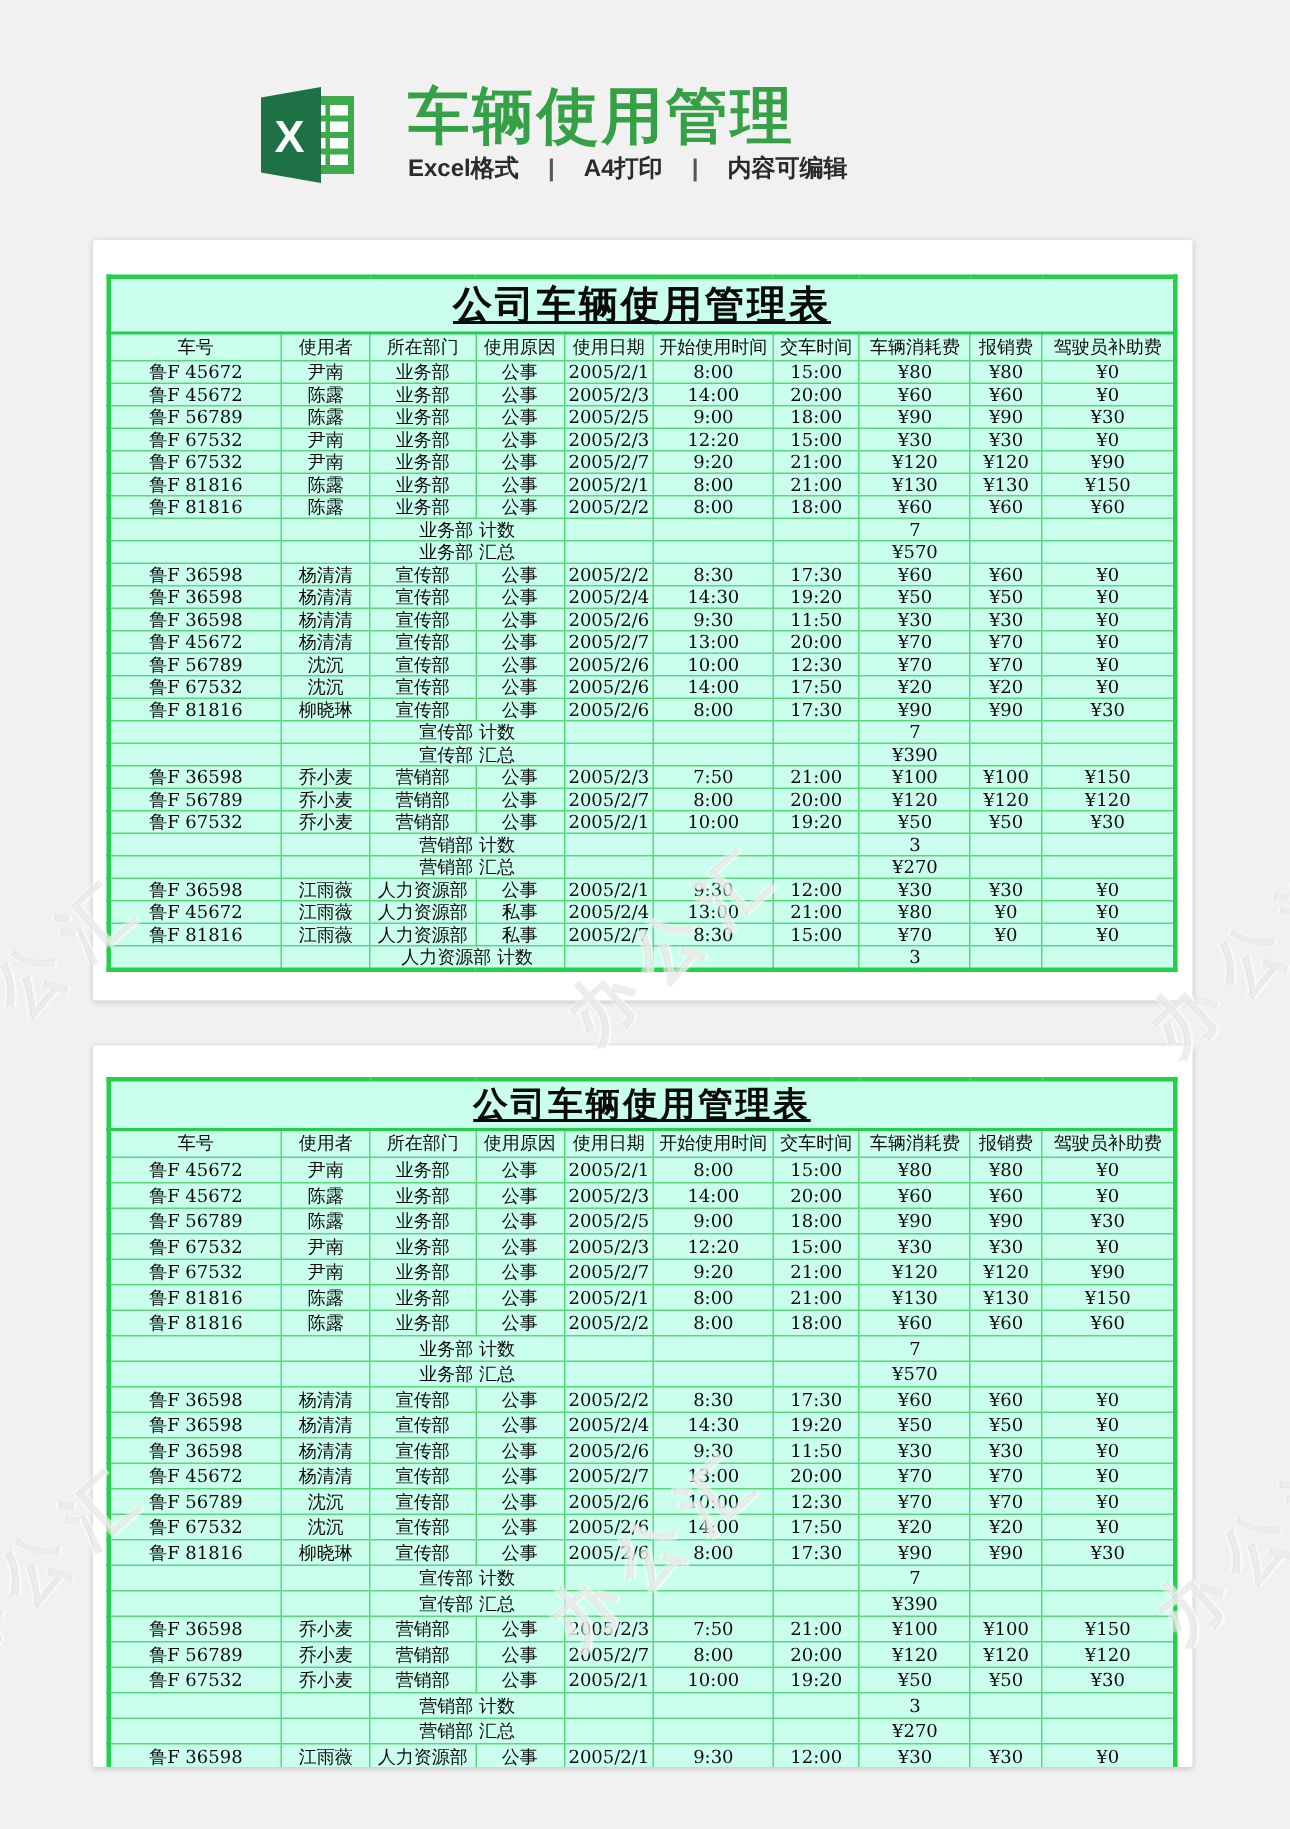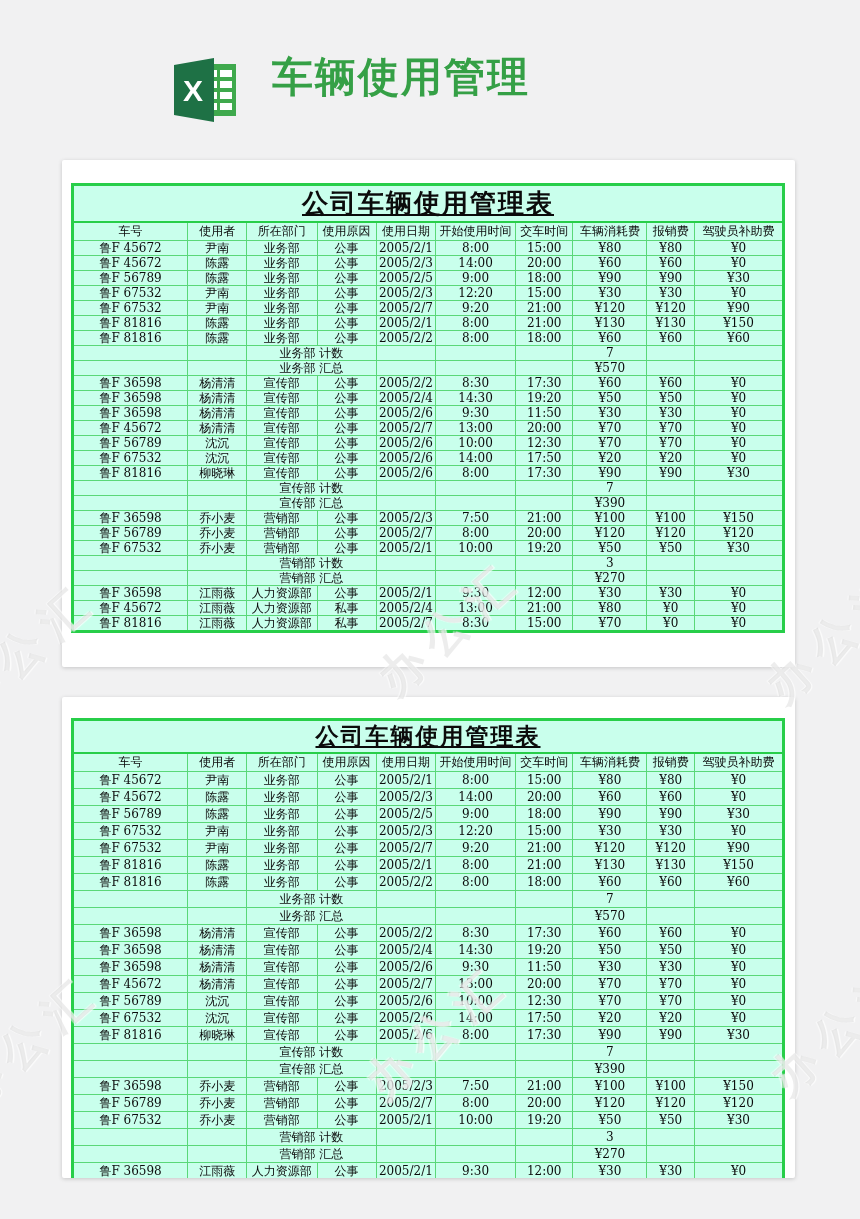--- a/index.html
+++ b/index.html
@@ -86,20 +86,27 @@
         <rect x="52" y="25" width="12" height="7"></rect>
       <rect x="41" y="36" width="8" height="7"></rect>
         <rect x="52" y="36" width="12" height="7"></rect>
       <rect x="41" y="47" width="8" height="7"></rect>
         <rect x="52" y="47" width="12" height="7"></rect>
     </g>
     <polygon points="6,9 46,2 46,66 6,59" fill="#1e7145"></polygon>
     <text x="25" y="45" text-anchor="middle" font-family="Liberation Sans, sans-serif" font-size="30" font-weight="bold" fill="#ffffff">X</text>
   </svg>
   <div class="page-title">车辆使用管理</div>
+  <div class="page-subtitle">
+    <span>Excel格式</span>
+    <span class="sep">|</span>
+    <span>A4打印</span>
+    <span class="sep">|</span>
+    <span>内容可编辑</span>
+  </div>
 </div>
 
 <div class="card card1">
     <table class="sheet">
       <colgroup>
         <col style="width: 16.2%;">
         <col style="width: 8.3%;">
         <col style="width: 9.9%;">
         <col style="width: 8.3%;">
         <col style="width: 8.4%;">
@@ -423,20 +430,31 @@
           <td>鲁F 81816</td>
           <td>江雨薇</td>
           <td>人力资源部</td>
           <td>私事</td>
           <td>2005/2/7</td>
           <td>8:30</td>
           <td>15:00</td>
           <td>¥70</td>
           <td>¥0</td>
           <td>¥0</td>
+        </tr>
+        <tr class="body-row">
+          <td></td>
+          <td></td>
+          <td colspan="2" class="sum-label">人力资源部 计数</td>
+          <td></td>
+          <td></td>
+          <td></td>
+          <td>3</td>
+          <td></td>
+          <td></td>
         </tr>
       </tbody>
     </table>
   </div>
 <div class="card card2">
     <table class="sheet">
       <colgroup>
         <col style="width: 16.2%;">
         <col style="width: 8.3%;">
         <col style="width: 9.9%;">

